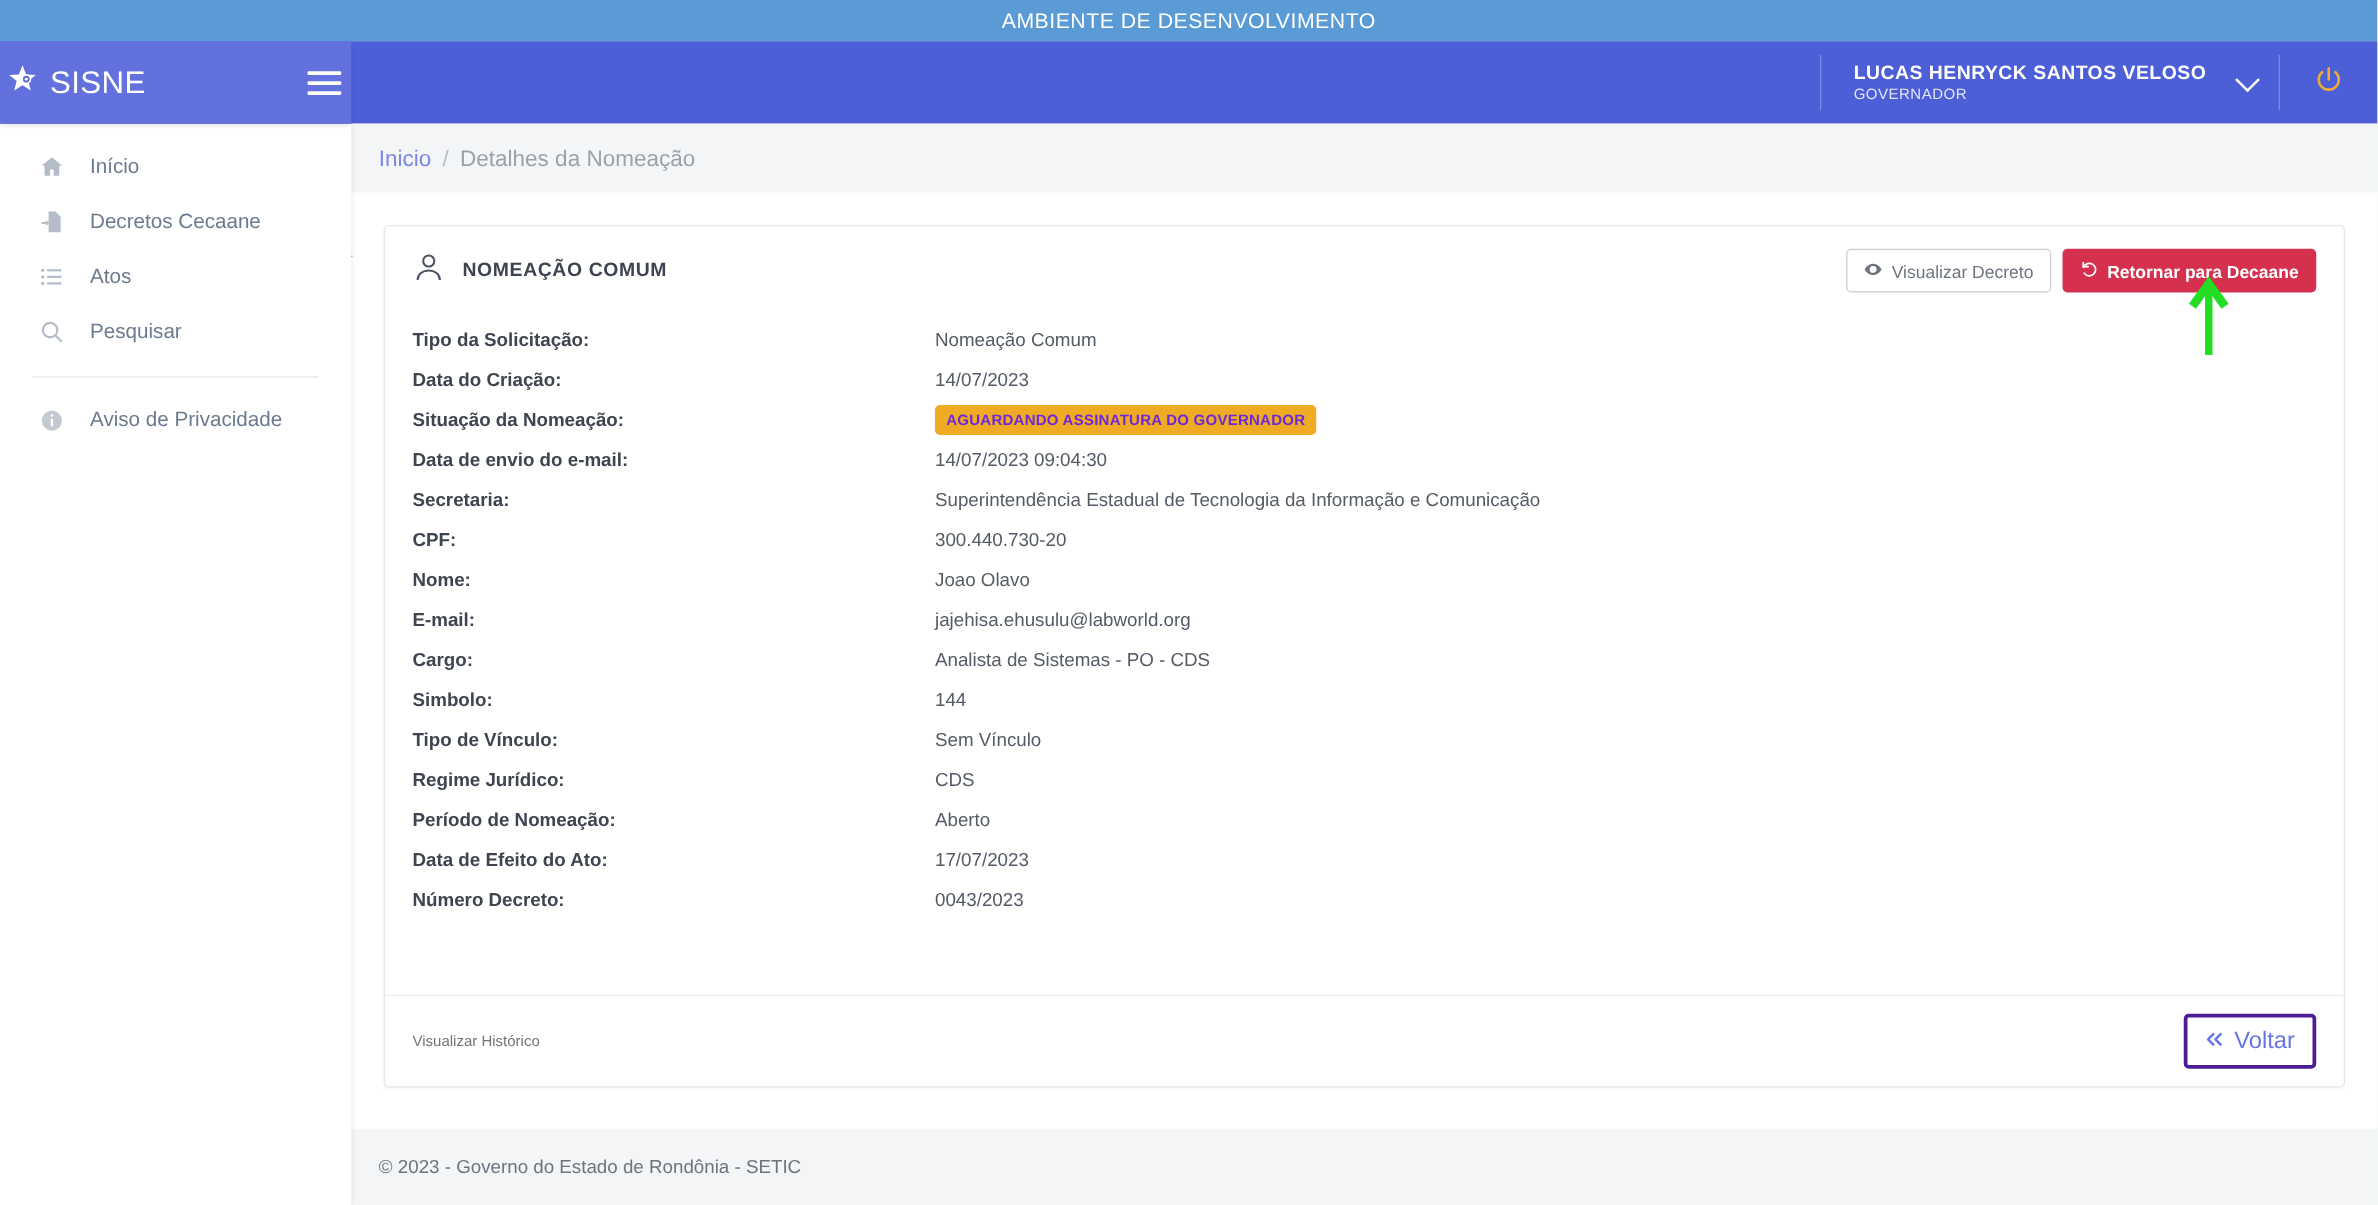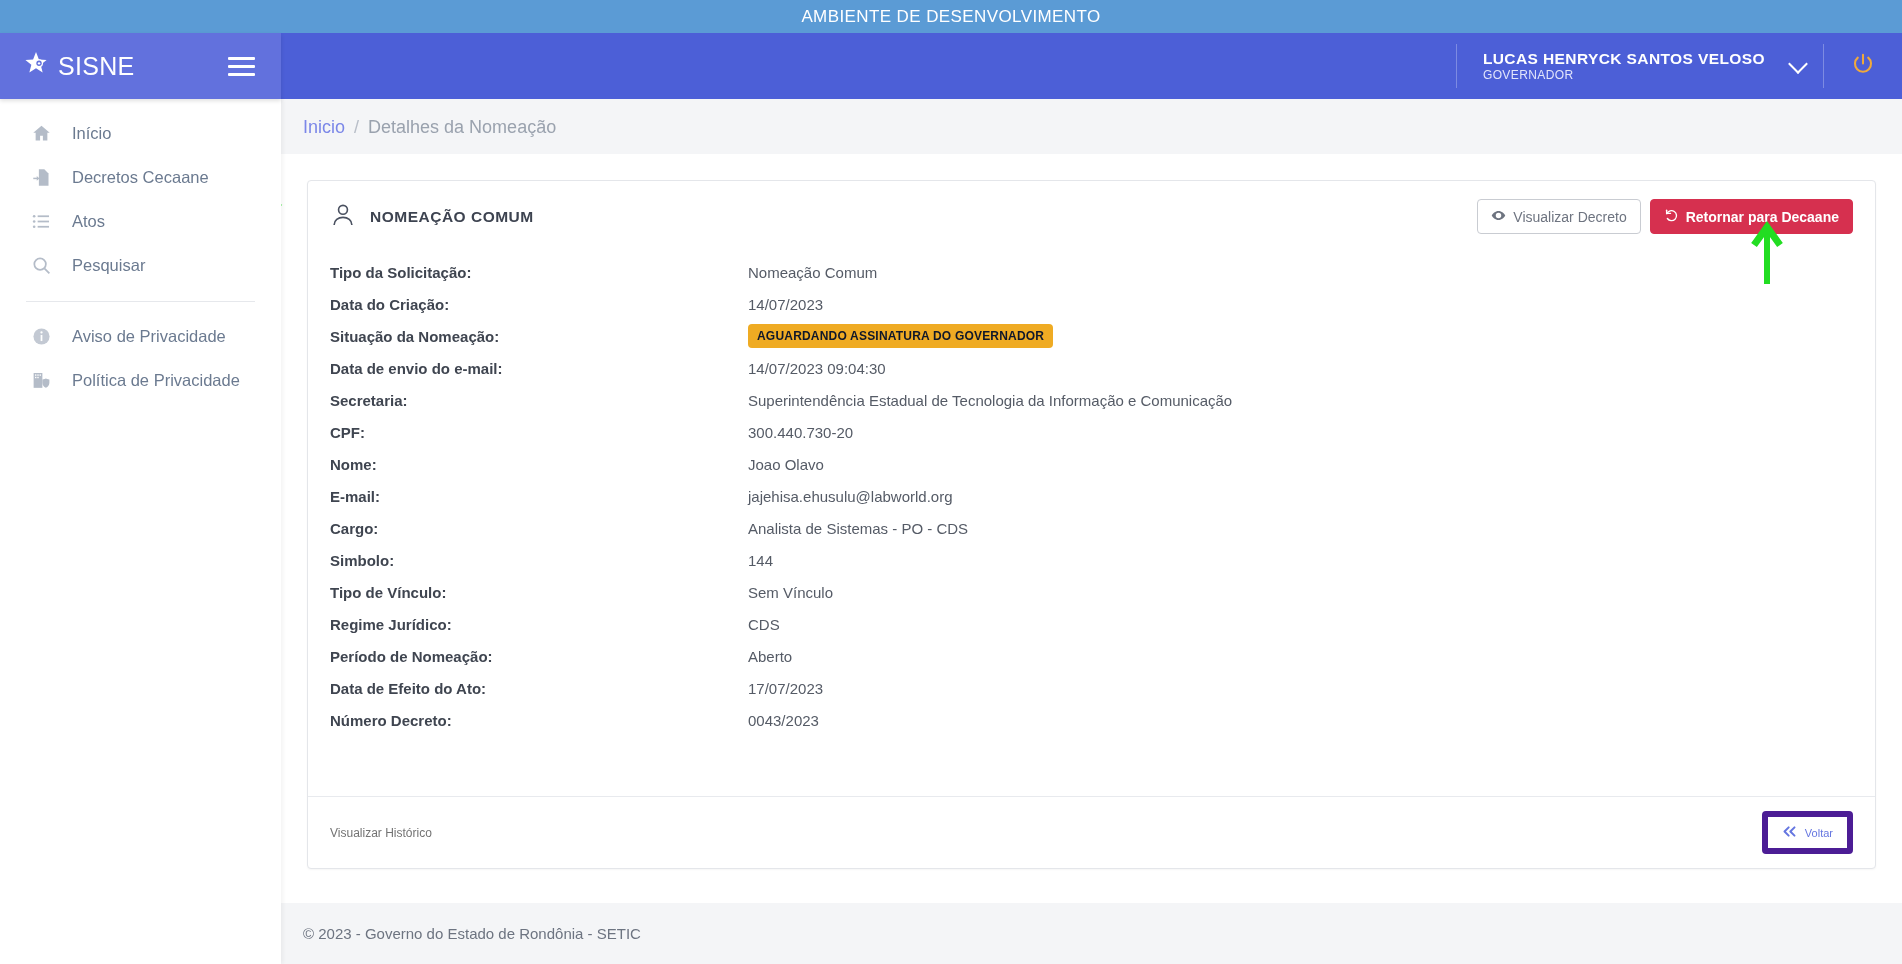--- a/index.html
+++ b/index.html
@@ -28,21 +28,21 @@
     height: 66px;
     display: flex;
     align-items: stretch;
     background: #4c5fd7;
   }
   .brand {
     width: 281px;
     background: #6271dd;
     display: flex;
     align-items: center;
-    padding: 0 22px;
+    padding: 0 4px;
     justify-content: space-between;
     box-shadow: 0 2px 4px rgba(0,0,0,.12);
     position: relative;
     z-index: 5;
   }
   .brand-left { display: flex; align-items: center; gap: 8px; }
   .brand-name { color:#fff; font-size: 25px; letter-spacing:.3px; }
   .hamburger { display: flex; flex-direction: column; gap: 5px; cursor: pointer; padding: 4px; }
   .hamburger span { display:block; width: 27px; height: 3px; background:#fff; border-radius:1px; }
 
@@ -118,35 +118,35 @@
     cursor:pointer; white-space:nowrap; line-height:1;
   }
   .btn-outline { background:#fff; border:1px solid #c9ccd2; color:#6e7480; }
   .btn-danger { background:#d6304f; border:1px solid #d6304f; color:#fff; font-weight:bold; }
 
   .details { padding: 6px 22px 60px 22px; }
   .row { display:flex; align-items:center; min-height: 32px; margin-bottom: 0; }
   .lbl { width: 418px; font-size:15px; font-weight:bold; color:#3f4550; flex-shrink:0; }
   .val { font-size:15px; color:#555b66; }
   .badge {
-    display:inline-block; background:#efab23; color:#0f172a;
+    display:inline-block; background:#efab23; color:#6d28d9;
     font-size:12px; font-weight:bold; letter-spacing:.2px;
     padding:5px 9px; border-radius:4px;
   }
 
   .card-foot {
     border-top:1px solid #e8eaee;
     display:flex; align-items:center; justify-content:space-between;
     padding: 14px 22px;
   }
   .link { color:#737373; font-size:12px; cursor:pointer; }
   .btn-back {
     display:inline-flex; align-items:center; gap:8px;
-    border:6px solid #4c1d95; color:#6576e0; background:#fff;
-    border-radius:4px; padding:8px 14px; font-size:11px; cursor:pointer;
+    border:3px solid #4c1d95; color:#6576e0; background:#fff;
+    border-radius:4px; padding:8px 14px; font-size:19px; cursor:pointer;
   }
 
   .footer {
     background:#f4f5f7; padding: 22px 0 22px 22px;
     font-size:15px; color:#6d7481;
   }
 
   
   .anno { position:absolute; pointer-events:none; }
   #arrow-h { left: -215px; top: 9px; }
@@ -252,34 +252,20 @@
       <span class="nav-icon">
         <svg width="21" height="21" viewBox="0 0 24 24" fill="#c3c9d3">
           <circle cx="12" cy="12" r="9.2"></circle>
           <rect x="11" y="10.2" width="2" height="7" fill="#ffffff"></rect>
           <circle cx="12" cy="7.4" r="1.3" fill="#ffffff"></circle>
         </svg>
       </span>
       <span>Aviso de Privacidade</span>
     </div>
 
-    <div class="nav-item">
-      <span class="nav-icon">
-        <svg width="21" height="21" viewBox="0 0 24 24" fill="#b4bcc8">
-          <path d="M3 3.4h10v17H3z"></path>
-          <rect x="4.6" y="5" width="1.6" height="1.6" fill="#fff"></rect>
-          <rect x="7.2" y="5" width="1.6" height="1.6" fill="#fff"></rect>
-          <rect x="9.8" y="5" width="1.6" height="1.6" fill="#fff"></rect>
-          <rect x="4.6" y="7.8" width="1.6" height="1.6" fill="#fff"></rect>
-          <rect x="7.2" y="7.8" width="1.6" height="1.6" fill="#fff"></rect>
-          <path d="M17 9.6c2.2.8 4 1.2 4 1.2v4.1c0 3-2.6 5-4 5.5-1.4-.5-4-2.5-4-5.5v-4.1s1.8-.4 4-1.2z"></path>
-        </svg>
-      </span>
-      <span>Política de Privacidade</span>
-    </div>
   </div>
 
   <div class="content">
 
     <div class="breadcrumb">
       <a>Inicio</a>
       <span class="sep">/</span>
       <span>Detalhes da Nomeação</span>
     </div>
 

